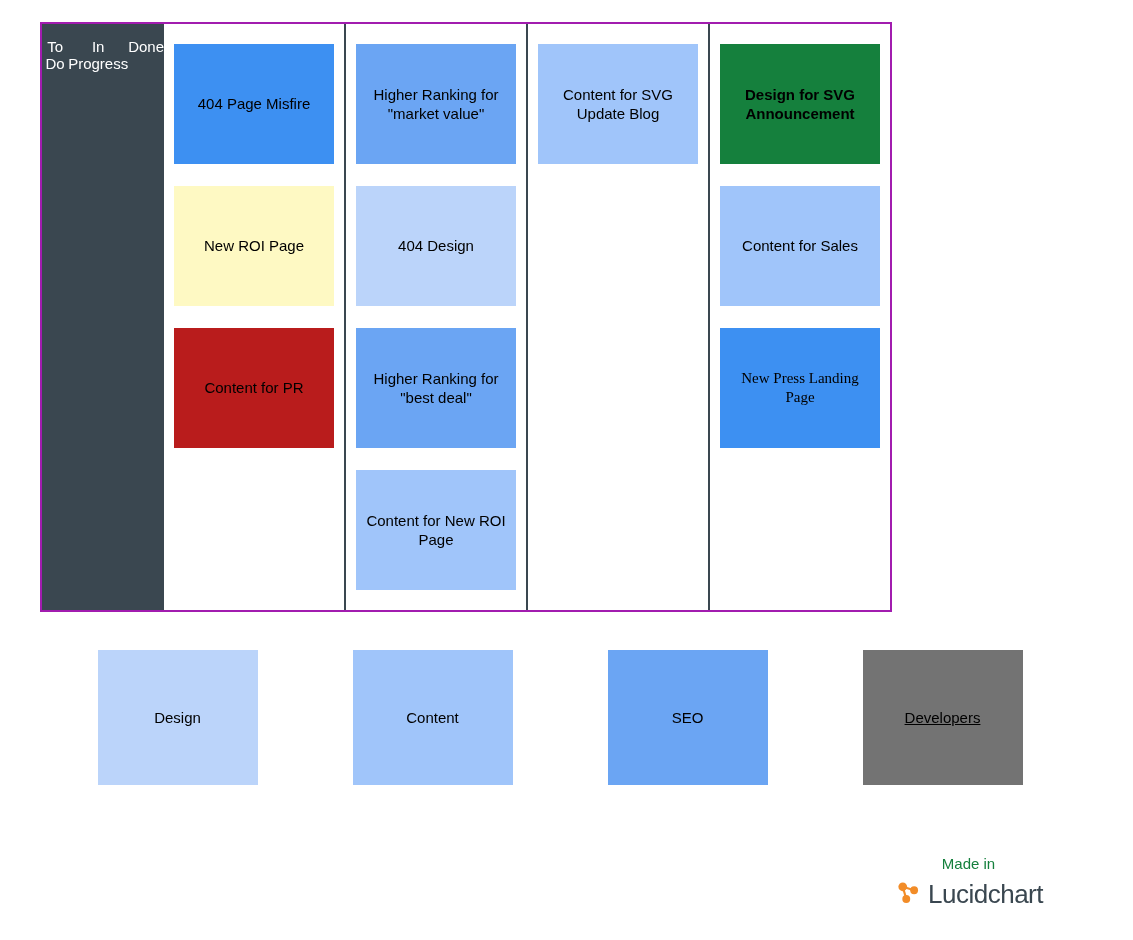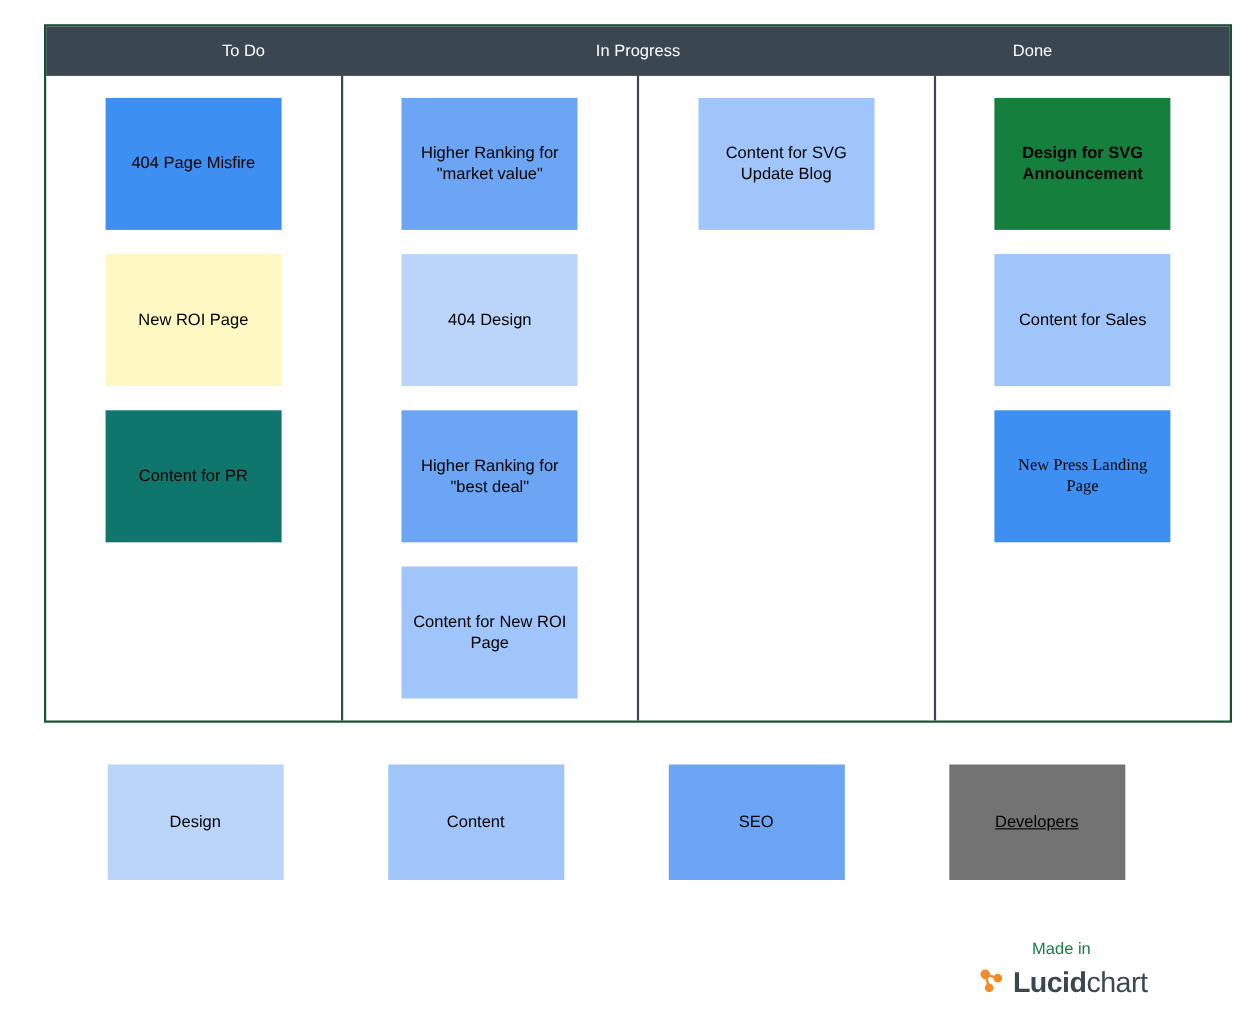--- a/index.html
+++ b/index.html
@@ -9,24 +9,24 @@
     }
     body {
       font-family: -apple-system, BlinkMacSystemFont, "Segoe UI", Helvetica, Arial, sans-serif;
       background: #ffffff;
       width: 1133px;
       height: 940px;
       position: relative;
       padding: 22px 40px;
     }
     .board {
-      border: 2px solid #14532d;
-      width: 1080px;
+      border: 2px solid #a21caf;
+      width: 852px;
       display: flex;
-      flex-direction: column;
+      flex-direction: row;
     }
     .header-row {
       display: flex;
       background: #3a4750;
     }
     .header-cell {
       flex: 1;
       color: #ffffff;
       text-align: center;
       padding: 14px 0;
@@ -63,21 +63,21 @@
     }
     .legend-row {
       display: flex;
       justify-content: space-around;
       width: 1040px;
       margin-top: 38px;
       padding: 0 10px;
     }
     .legend-card {
       width: 160px;
-      height: 105px;
+      height: 135px;
       display: flex;
       align-items: center;
       justify-content: center;
       text-align: center;
       font-size: 15px;
       color: #000000;
     }
     .branding {
       position: absolute;
       right: 90px;
@@ -95,21 +95,21 @@
       display: flex;
       align-items: center;
       gap: 6px;
     }
     .brand-text {
       font-size: 26px;
       color: #3a4750;
       letter-spacing: -0.5px;
     }
     .brand-bold {
-      font-weight: 700;
+      font-weight: 400;
     }
     .brand-light {
       font-weight: 400;
     }
     .logo-icon svg {
       width: 28px;
       height: 28px;
     }
   </style>
 </head>
@@ -119,21 +119,21 @@
   <div class="header-row">
     <div class="header-cell">To Do</div>
     <div class="header-cell">In Progress</div>
     <div class="header-cell">Done</div>
   </div>
   <div class="columns-row">
 
     <div class="column">
       <div class="card" style="background: rgb(61, 144, 242);">404 Page Misfire</div>
       <div class="card" style="background: #fef9c3;">New ROI Page</div>
-      <div class="card" style="background: #0f766e;">Content for PR</div>
+      <div class="card" style="background: #b91c1c;">Content for PR</div>
     </div>
 
     <div class="column">
       <div class="card" style="background: rgb(107, 165, 243);">Higher Ranking for "market value"</div>
       <div class="card" style="background: rgb(187, 212, 250);">404 Design</div>
       <div class="card" style="background: rgb(107, 165, 243);">Higher Ranking for "best deal"</div>
       <div class="card" style="background: rgb(160, 197, 250);">Content for New ROI Page</div>
     </div>
 
     <div class="column">

